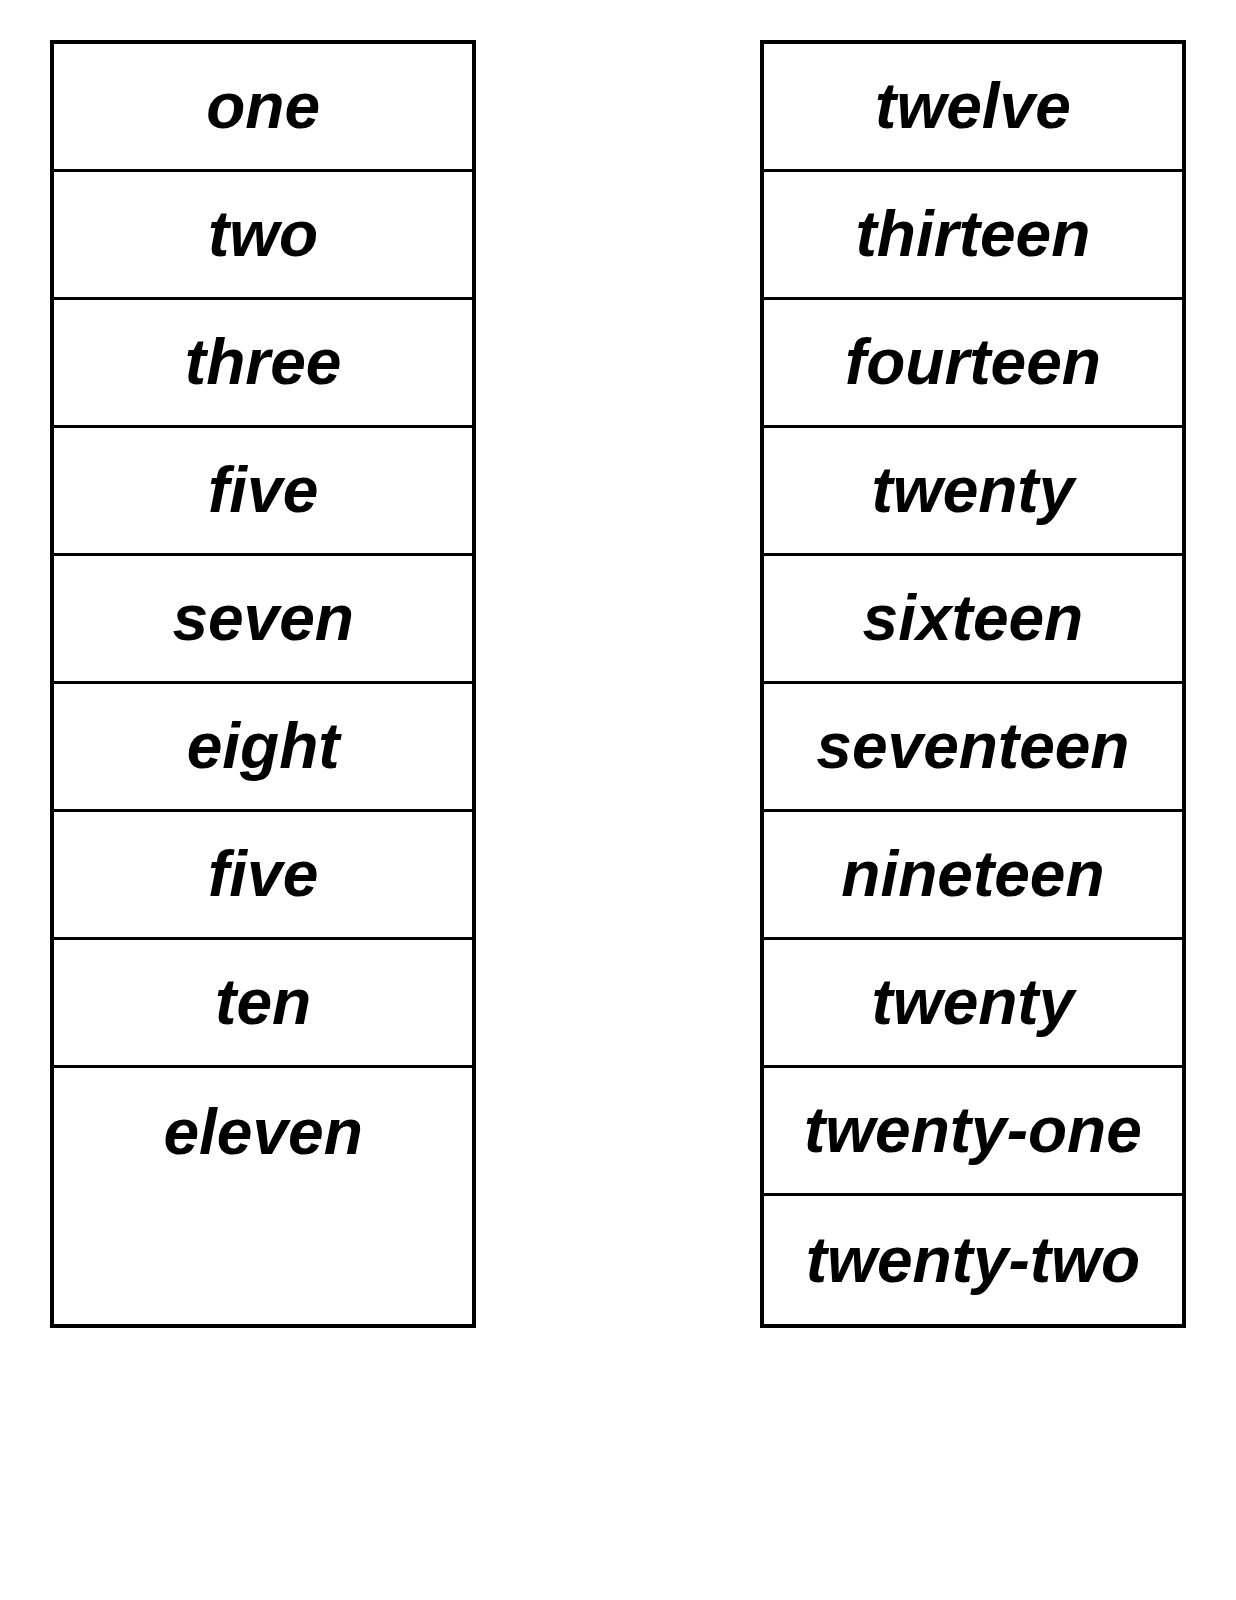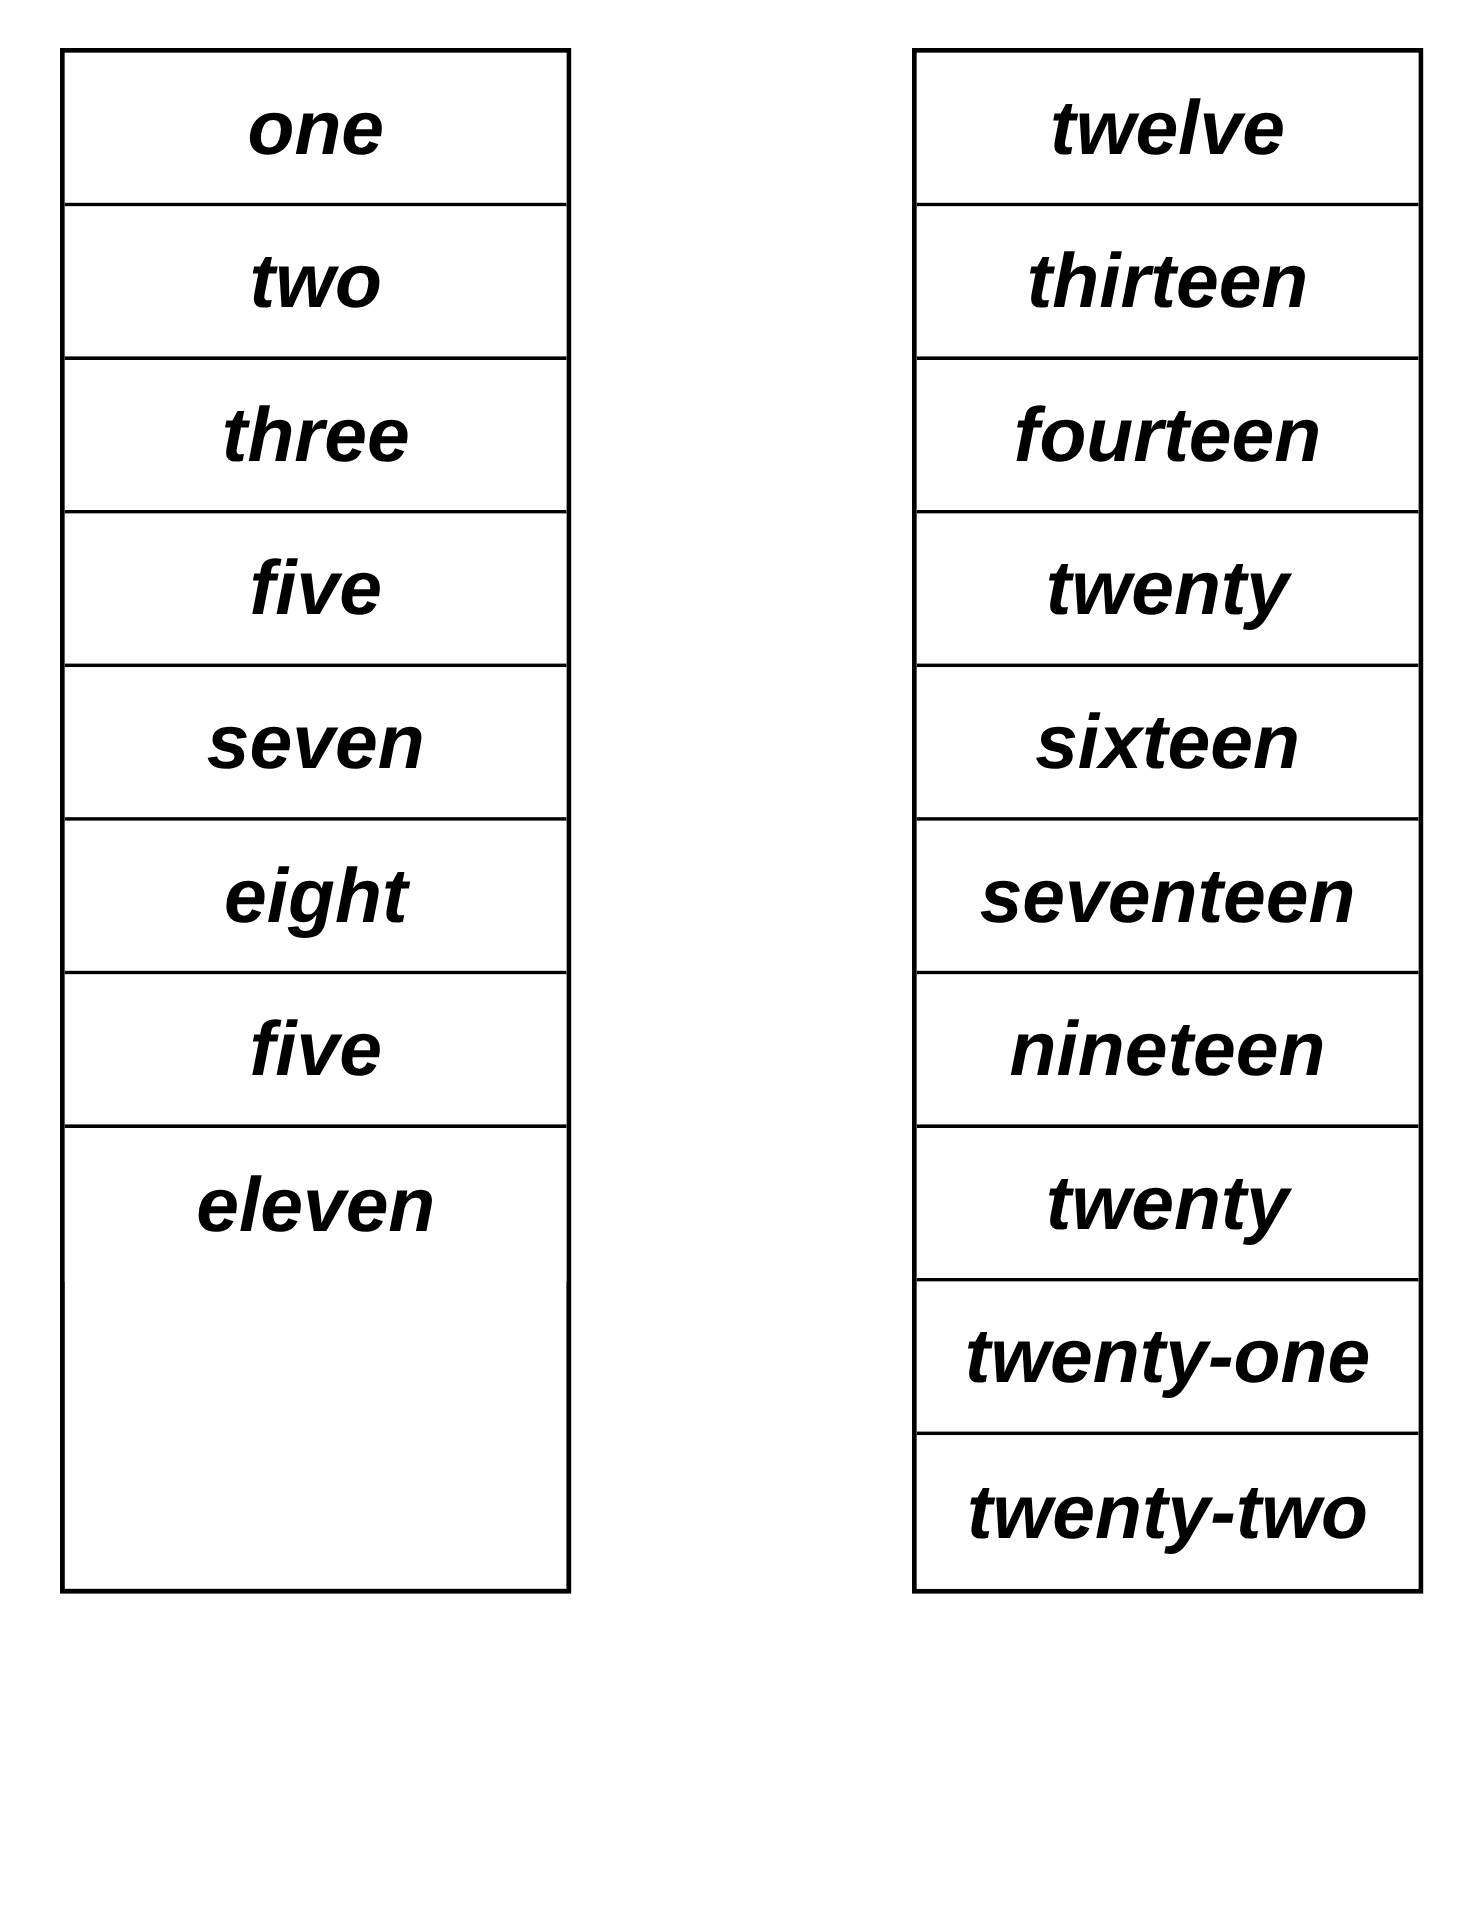--- a/index.html
+++ b/index.html
@@ -83,20 +83,23 @@
       <div class="number-cell">
         <span>seven</span>
       </div>
       <div class="number-cell">
         <span>eight</span>
       </div>
       <div class="number-cell">
         <span>five</span>
       </div>
       <div class="number-cell">
+        <span>ten</span>
+      </div>
+      <div class="number-cell">
         <span>eleven</span>
       </div>
     </div>
   <div class="spacer"></div>
   <div class="column" id="right-col">
   <div class="number-cell">
         <span>twelve</span>
       </div>
       <div class="number-cell">
         <span>thirteen</span>

